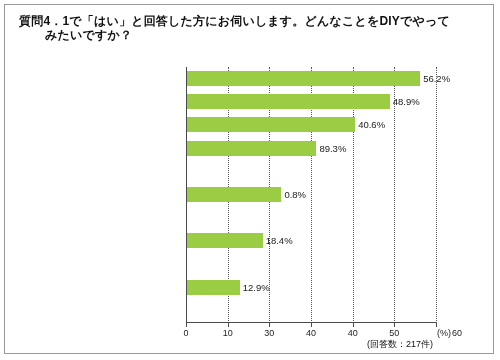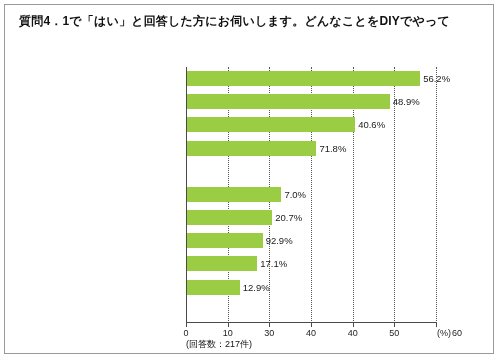--- a/index.html
+++ b/index.html
@@ -64,32 +64,33 @@
     position:absolute;left:0;top:4px;height:15px;
     background:#9acd43;
   }
   .val{
     position:absolute;top:4px;height:15px;line-height:15px;
     font-size:9.5px;color:#1a1a1a;white-space:nowrap;
     padding-left:3px;
   }
   #footnote{
     position:absolute;left:0;right:14px;top:333px;
-    text-align:center;
+    text-align:right;
     font-size:9px;color:#111111;
     padding-right:46px;
   }
 </style>
 </head>
 <body>
 
 <div id="frame">
 
   <div id="title">
     <span>質問4．1で「はい」と回答した方にお伺いします。どんなことをDIYでやって</span>
+    <span class="l2">みたいですか？</span>
   </div>
 
   <div id="gridlines">
       <div class="gridline" style="left: 222.667px; top: 62px; height: 256px;"></div>
       <div class="gridline" style="left: 264.333px; top: 62px; height: 256px;"></div>
       <div class="gridline" style="left: 306px; top: 62px; height: 256px;"></div>
       <div class="gridline" style="left: 347.667px; top: 62px; height: 256px;"></div>
       <div class="gridline" style="left: 389.333px; top: 62px; height: 256px;"></div>
       <div class="gridline" style="left: 431px; top: 62px; height: 256px;"></div>
     </div>
@@ -102,37 +103,29 @@
       <div class="row" style="top: 23.1818px; height: 23.1818px;">
         <div class="bar" style="width: 203.75px; background: rgb(154, 205, 67);"></div>
         <span class="val" style="left: 203.75px;">48.9%</span>
       </div>
       <div class="row" style="top: 46.3636px; height: 23.1818px; text-align: center;">
         <div class="bar" style="width: 169.167px; background: rgb(154, 205, 67);"></div>
         <span class="val" style="left: 169.167px;">40.6%</span>
       </div>
       <div class="row" style="top: 69.5455px; height: 23.1818px;">
         <div class="bar" style="width: 130.417px; background: rgb(154, 205, 67);"></div>
-        <span class="val" style="left: 130.417px;">71.8%</span>
+        <span class="val" style="left: 130.417px;">89.3%</span>
       </div>
       <div class="row" style="top: 115.909px; height: 23.1818px;">
         <div class="bar" style="width: 95.4167px; background: rgb(154, 205, 67);"></div>
-        <span class="val" style="left: 95.4167px;">7.0%</span>
-      </div>
-      <div class="row" style="top: 139.091px; height: 23.1818px;">
-        <div class="bar" style="width: 86.25px; background: rgb(154, 205, 67);"></div>
-        <span class="val" style="left: 86.25px;">20.7%</span>
+        <span class="val" style="left: 95.4167px;">0.8%</span>
       </div>
       <div class="row" style="top: 162.273px; height: 23.1818px;">
         <div class="bar" style="width: 76.6667px; background: rgb(154, 205, 67);"></div>
-        <span class="val" style="left: 76.6667px;">92.9%</span>
-      </div>
-      <div class="row" style="top: 185.455px; height: 23.1818px;">
-        <div class="bar" style="width: 71.25px; background: rgb(154, 205, 67);"></div>
-        <span class="val" style="left: 71.25px;">17.1%</span>
+        <span class="val" style="left: 76.6667px;">18.4%</span>
       </div>
       <div class="row" style="top: 208.636px; height: 23.1818px;">
         <div class="bar" style="width: 53.75px; background: rgb(154, 205, 67);"></div>
         <span class="val" style="left: 53.75px;">12.9%</span>
       </div>
     </div>
 
   <div id="axis-y"></div>
   <div id="axis-x"></div>
   <div id="xticks">

